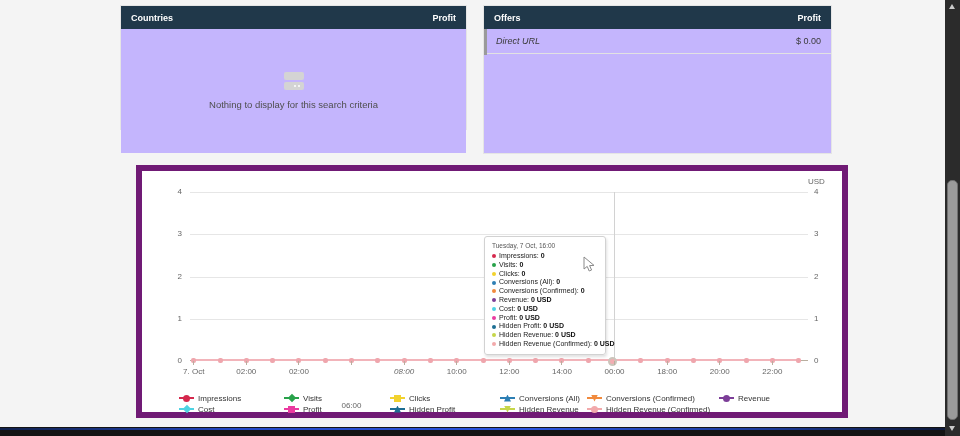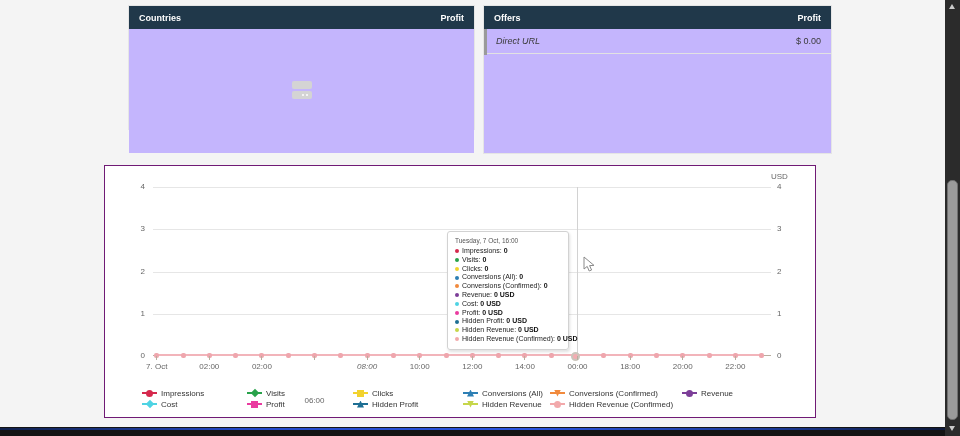--- a/index.html
+++ b/index.html
@@ -4,40 +4,40 @@
 <style>
   * { margin:0; padding:0; box-sizing:border-box; }
   html,body { width:960px; height:436px; overflow:hidden; }
   body { font-family:"Liberation Sans", sans-serif; background:#f4f4f4; position:relative; }
   .screen { position:absolute; inset:0; background:#f4f4f4; }
 
   
   .panel { position:absolute; background:#fff; border:1px solid #e5e5e5; }
   .panel-header { height:23px; background:#20384a; color:#fff; display:flex; justify-content:space-between;
                   align-items:center; padding:0 10px; font-size:9px; font-weight:bold; }
-  .countries-panel { left:128px; top:5px; width:347px; height:125px; }
+  .countries-panel { left:120px; top:5px; width:347px; height:125px; }
   .offers-panel   { left:483px; top:5px; width:349px; height:149px; }
   .panel-body { position:relative; height:124px; background:#c4b5fd; }
 
   .empty-state { display:flex; flex-direction:column; align-items:center; justify-content:center; height:100%; }
   .card-icon { position:relative; width:26px; height:20px; }
   .card-icon .r1 { position:absolute; left:3px; top:0; width:20px; height:8px; background:#d4d4d4; border-radius:2px; }
   .card-icon .r2 { position:absolute; left:3px; top:10px; width:20px; height:8px; background:#d4d4d4; border-radius:2px; }
   .card-icon .dot { position:absolute; top:13px; width:2px; height:2px; background:#fff; border-radius:50%; }
   .card-icon .d1 { left:13px; } .card-icon .d2 { left:17px; }
   .empty-text { margin-top:7px; font-size:9.5px; color:#4f4f4f; }
 
   .offer-scroll-strip { position:absolute; left:0; top:0; width:3px; height:26px; background:#9a9a9a; }
   .offer-row { height:25px; display:flex; justify-content:space-between; align-items:center;
                padding:0 10px 0 12px; border-bottom:1px solid #e2e2e2; cursor:pointer; }
   .offer-name { font-size:9px; font-style:italic; color:#3a3a3a; }
   .offer-value { font-size:9px; color:#3a3a3a; }
 
   
-  .chart-panel { position:absolute; left:104px; top:165px; width:712px; height:253px; background:#fff; border:1px solid #701a75; }
+  .chart-panel { position:absolute; left:136px; top:165px; width:712px; height:253px; background:#fff; border:6px solid #701a75; }
   .usd-label { position:absolute; left:666px; top:6px; width:40px; font-size:8px; color:#666; }
   .plot-area { position:absolute; left:48px; top:21px; width:618px; height:169px; border-bottom:1px solid #b9ae9f; }
   .gridline { position:absolute; left:0; width:100%; height:1px; background:#e6e6e6; }
   .ylab { position:absolute; font-size:8px; color:#666; }
   .ylab-left { left:0; width:40px; text-align:right; }
   .ylab-right { left:672px; width:30px; text-align:left; }
   .crosshair { position:absolute; top:0; width:1px; height:169px; background:#d2d2d2; }
   .data-line { position:absolute; height:2px; background:#f2b4ba; bottom:-1px; }
   .pt-marker { position:absolute; width:5px; height:5px; border-radius:2px; background:#efa6ad; bottom:-2.5px; }
   .pt-hover { position:absolute; width:9px; height:9px; border-radius:50%; background:#f3adb2;
@@ -90,20 +90,21 @@
       <span>Profit</span>
     </div>
     <div class="panel-body">
       <div class="empty-state">
         <div class="card-icon">
           <div class="r1"></div>
             <div class="r2"></div>
           <div class="dot d1"></div>
             <div class="dot d2"></div>
         </div>
+        <div class="empty-text">Nothing to display for this search criteria</div>
       </div>
     </div>
   </div>
 
   <div class="panel offers-panel">
     <div class="panel-header">
       <span>Offers</span>
       <span>Profit</span>
     </div>
     <div class="panel-body">

